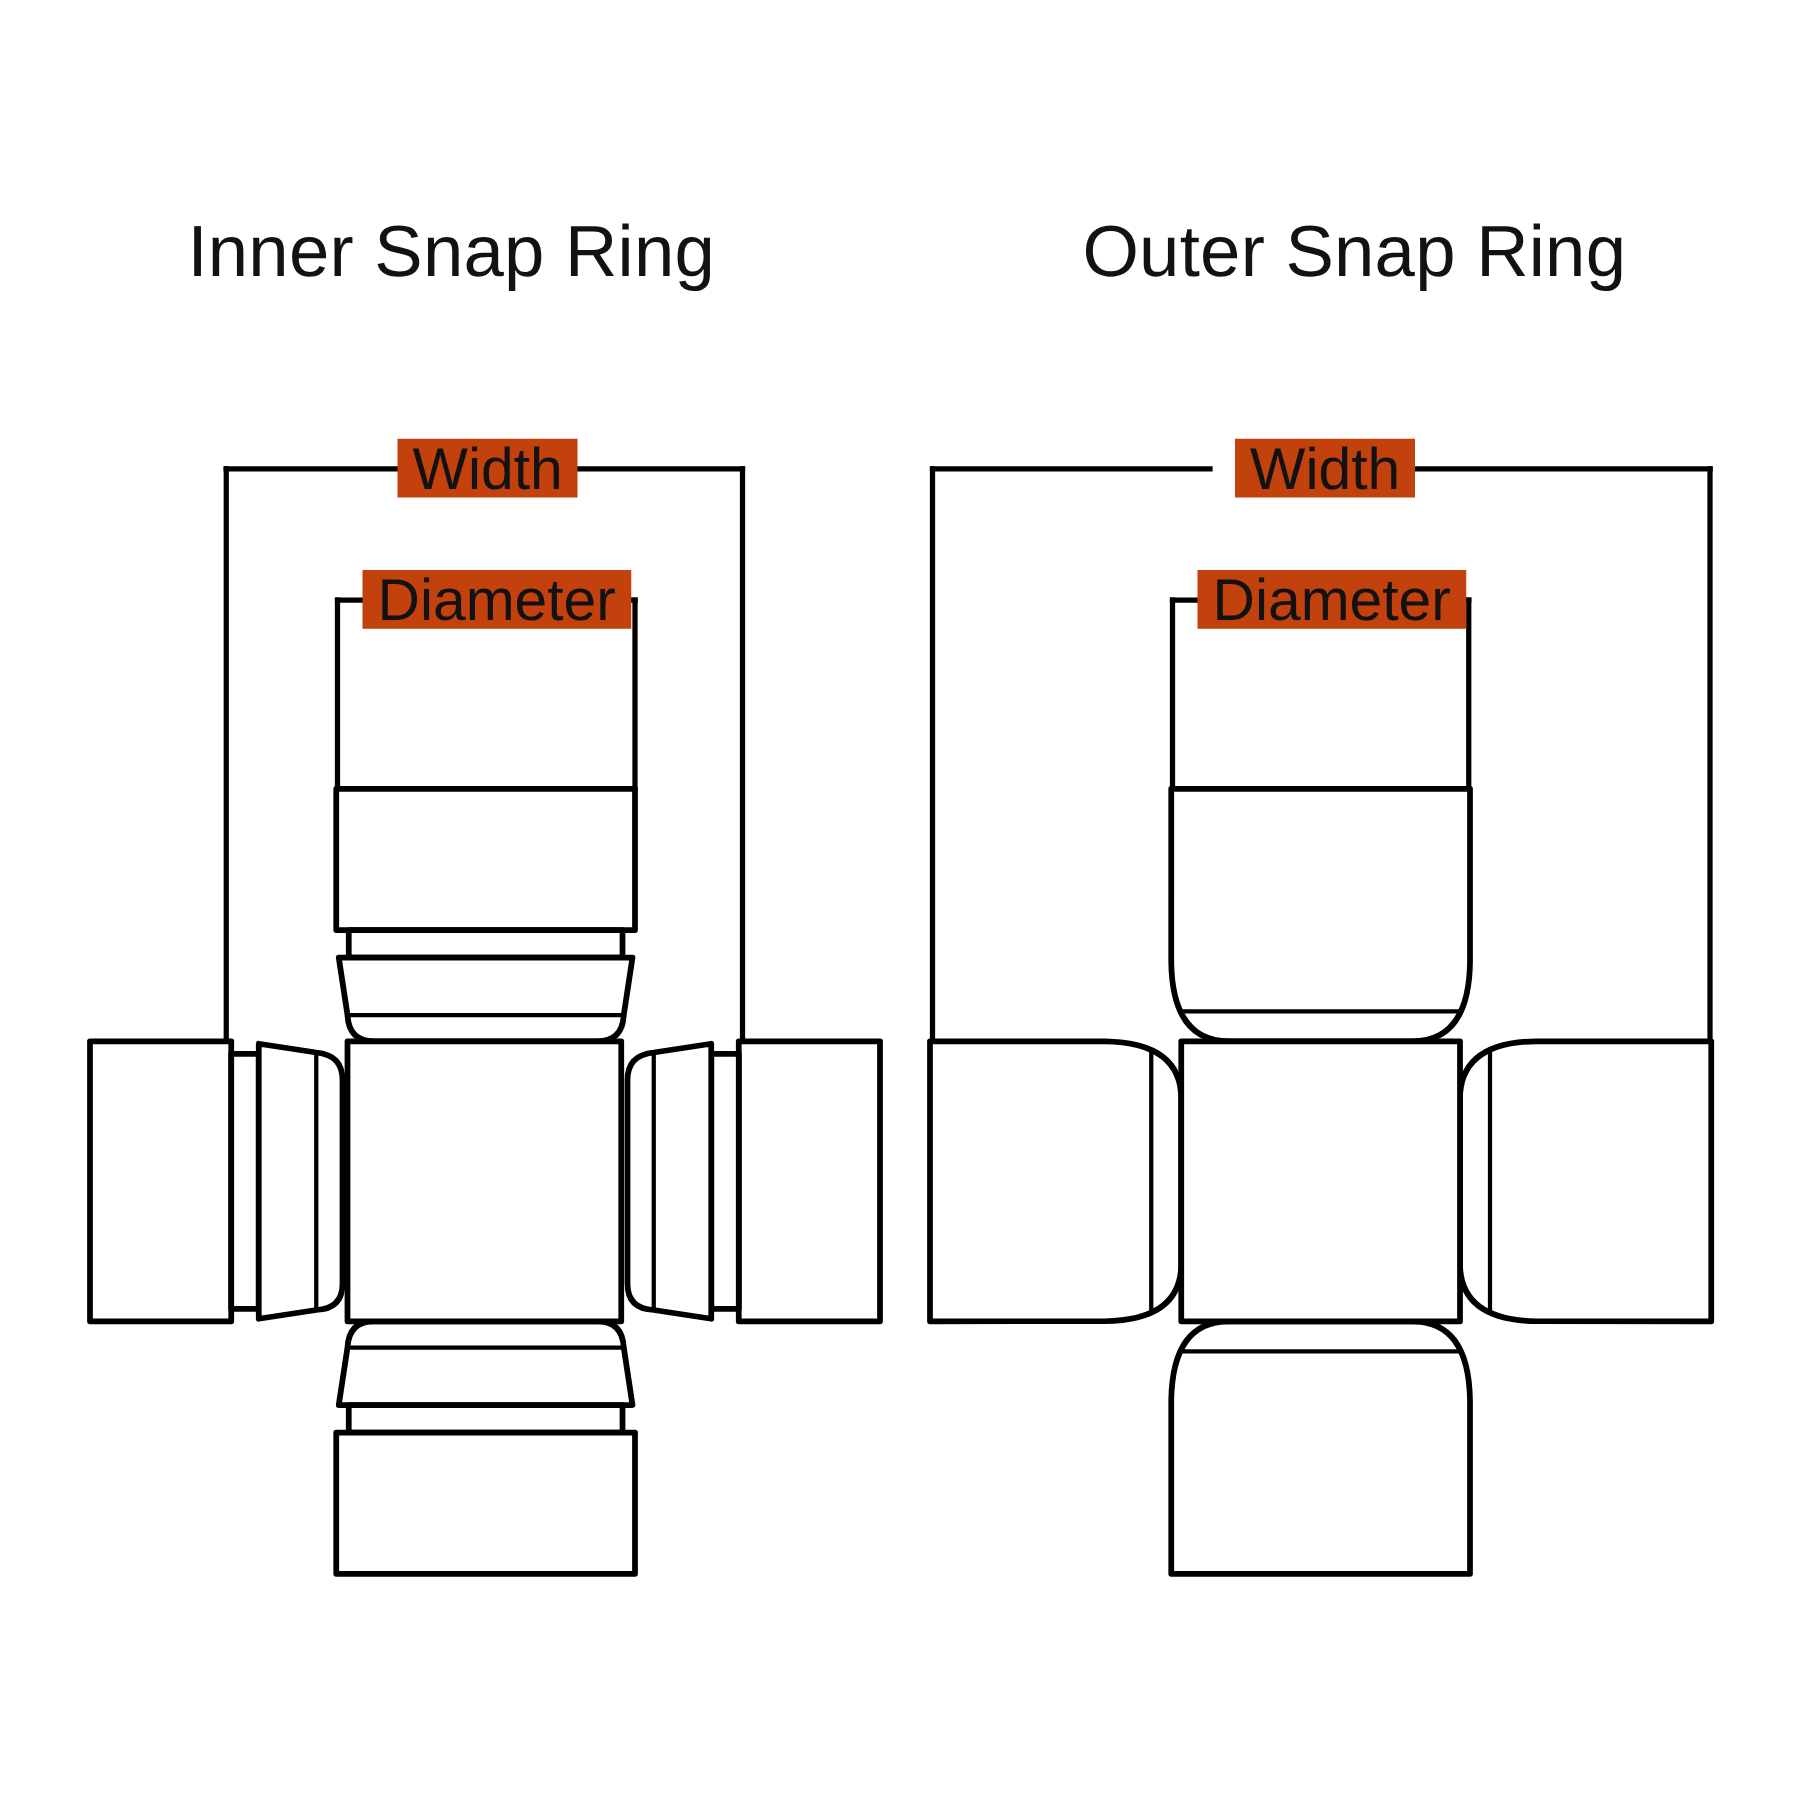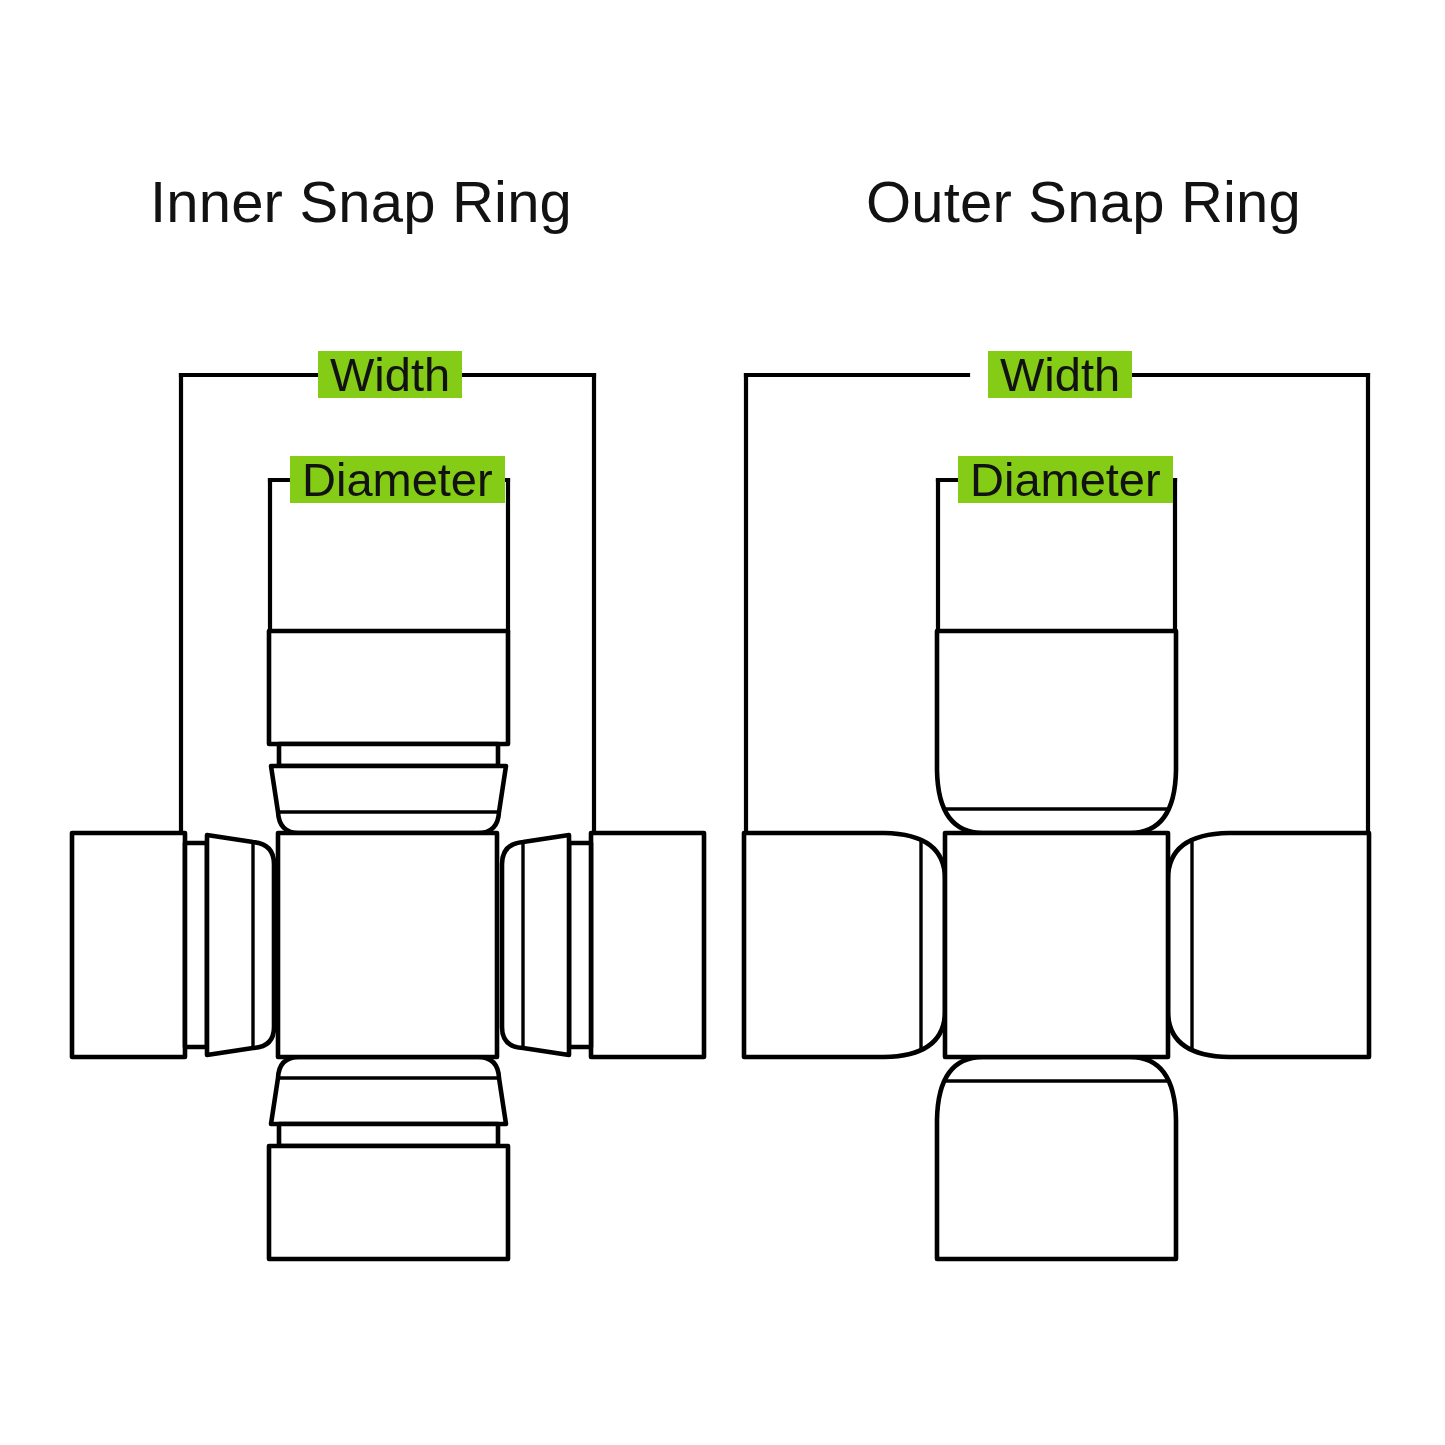--- a/index.html
+++ b/index.html
@@ -31,21 +31,21 @@
     white-space: nowrap;
   }
   #title-inner { left: 0px;   width: 722px; }
   #title-outer { left: 722px; width: 723px; }
 
   .dim-label {
     position: absolute;
     font-size: 47px;
     font-weight: 400;
     color: #121212;
-    background: #84cc16;
+    background: #c2410c;
     padding: 0 12px;
     white-space: nowrap;
     text-align: center;
     line-height: 1;
   }
   #label-width-inner    { left: 318px;  top: 351px; }
   #label-diameter-inner { left: 290px;  top: 456px; }
   #label-width-outer    { left: 988px;  top: 351px; }
   #label-diameter-outer { left: 958px;  top: 456px; }
 

